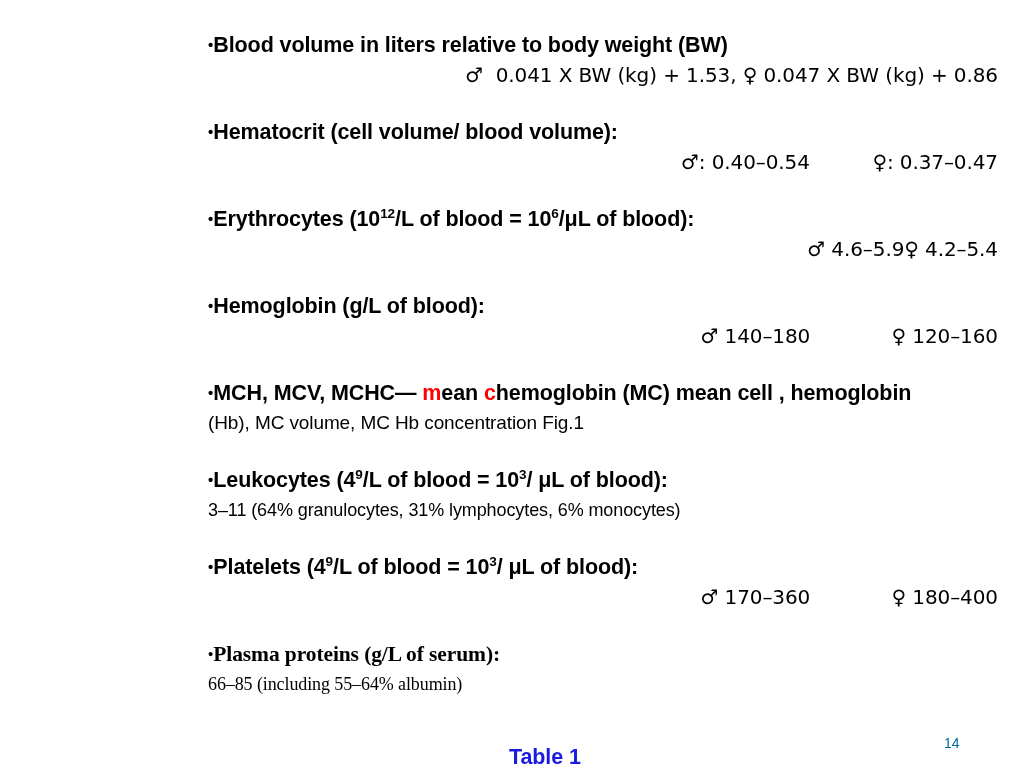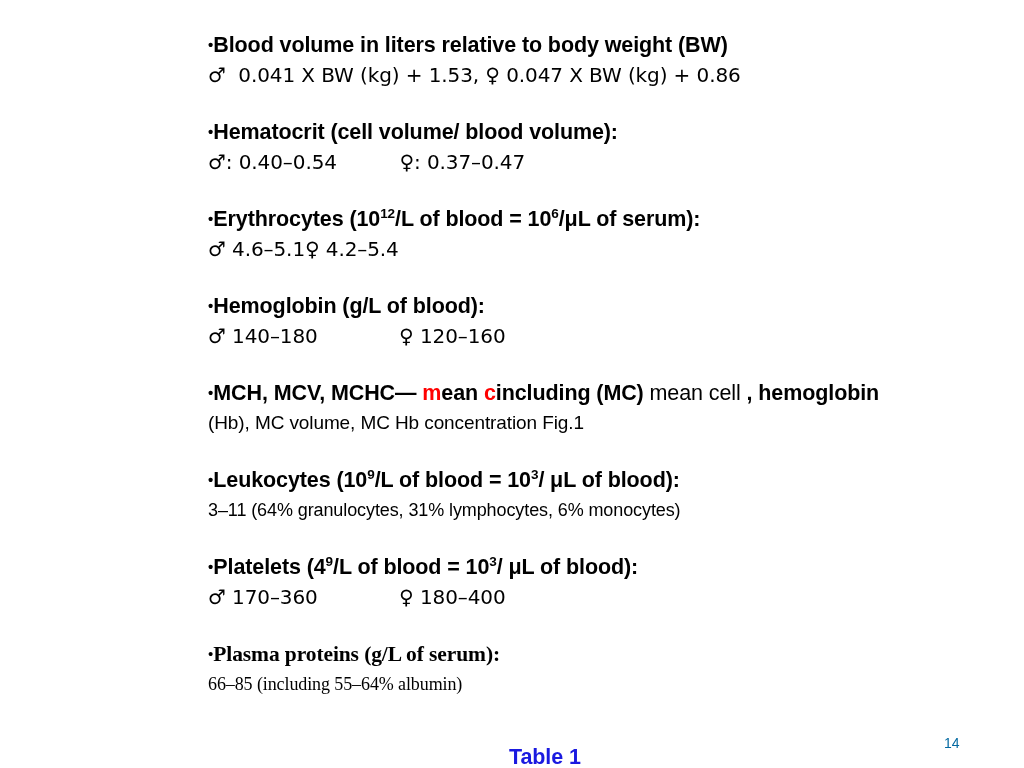--- a/index.html
+++ b/index.html
@@ -57,34 +57,35 @@
     font-weight: normal;
     font-size: 18px;
     line-height: 30px;
     letter-spacing: -0.1px;
     white-space: pre;
   }
 
   .sym {
     font-family: "DejaVu Sans", sans-serif;
     font-size: 20px;
+    text-align: right;
   }
 
   sup {
     font-size: 0.63em;
     vertical-align: super;
     line-height: 0;
   }
 
   .red {
     color: #FF0000;
   }
 
   .regular {
-    font-weight: normal;
+    font-weight: bold;
   }
 
   
   .mch-line1 {
     font-weight: bold;
     font-size: 21.5px;
     line-height: 30px;
     letter-spacing: -0.1px;
     white-space: nowrap;
   }
@@ -126,36 +127,36 @@
       <div class="head"><span class="bullet">•</span><span>Blood volume in liters relative to body weight (BW)</span></div>
       <div class="vals sym">♂  0.041 X BW (kg) + 1.53, ♀ 0.047 X BW (kg) + 0.86</div>
     </div>
 
     <div class="entry">
       <div class="head"><span class="bullet">•</span><span>Hematocrit (cell volume/ blood volume):</span></div>
       <div class="vals sym">♂: 0.40–0.54          ♀: 0.37–0.47</div>
     </div>
 
     <div class="entry">
-      <div class="head"><span class="bullet">•</span><span>Erythrocytes (10</span><sup>12</sup><span>/L  of blood  =  10</span><sup>6</sup><span>/μL  of serum):</span></div>
-      <div class="vals sym">♂ 4.6–5.1♀ 4.2–5.4</div>
+      <div class="head"><span class="bullet">•</span><span>Erythrocytes (10</span><sup>12</sup><span>/L  of blood  =  10</span><sup>6</sup><span>/μL  of blood):</span></div>
+      <div class="vals sym">♂ 4.6–5.9♀ 4.2–5.4</div>
     </div>
 
     <div class="entry">
       <div class="head"><span class="bullet">•</span><span>Hemoglobin (g/L  of blood):</span></div>
       <div class="vals sym">♂ 140–180             ♀ 120–160</div>
     </div>
 
     <div class="entry">
-      <div class="mch-line1"><span class="bullet">•</span><span>MCH, MCV, MCHC— </span><span class="red">m</span><span>ean </span><span class="red">c</span><span>including (MC)</span><span class="regular"> mean cell </span><span>, hemoglobin</span></div>
+      <div class="mch-line1"><span class="bullet">•</span><span>MCH, MCV, MCHC— </span><span class="red">m</span><span>ean </span><span class="red">c</span><span>hemoglobin (MC)</span><span class="regular"> mean cell </span><span>, hemoglobin</span></div>
       <div class="mch-line2">(Hb), MC volume, MC Hb concentration Fig.1</div>
     </div>
 
     <div class="entry">
-      <div class="head"><span class="bullet">•</span><span>Leukocytes (10</span><sup>9</sup><span>/L of blood = 10</span><sup>3</sup><span>/ μL of blood):</span></div>
+      <div class="head"><span class="bullet">•</span><span>Leukocytes (4</span><sup>9</sup><span>/L of blood = 10</span><sup>3</sup><span>/ μL of blood):</span></div>
       <div class="vals">3–11 (64% granulocytes, 31% lymphocytes, 6% monocytes)</div>
     </div>
 
     <div class="entry">
       <div class="head"><span class="bullet">•</span><span>Platelets (4</span><sup>9</sup><span>/L of blood = 10</span><sup>3</sup><span>/ μL of blood):</span></div>
       <div class="vals sym">♂ 170–360             ♀ 180–400</div>
     </div>
 
     <div class="entry last">
       <div class="head"><span class="bullet">•</span><span>Plasma proteins (g/L of serum):</span></div>

